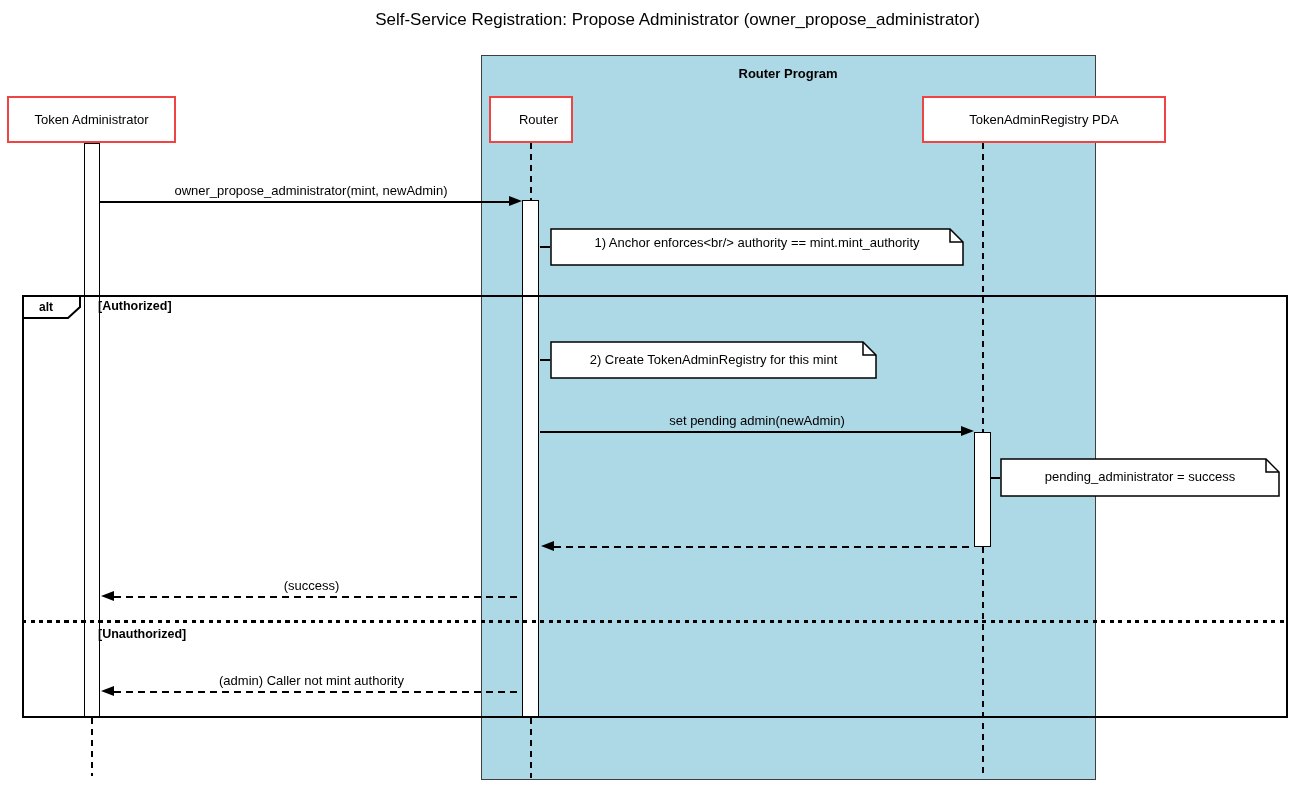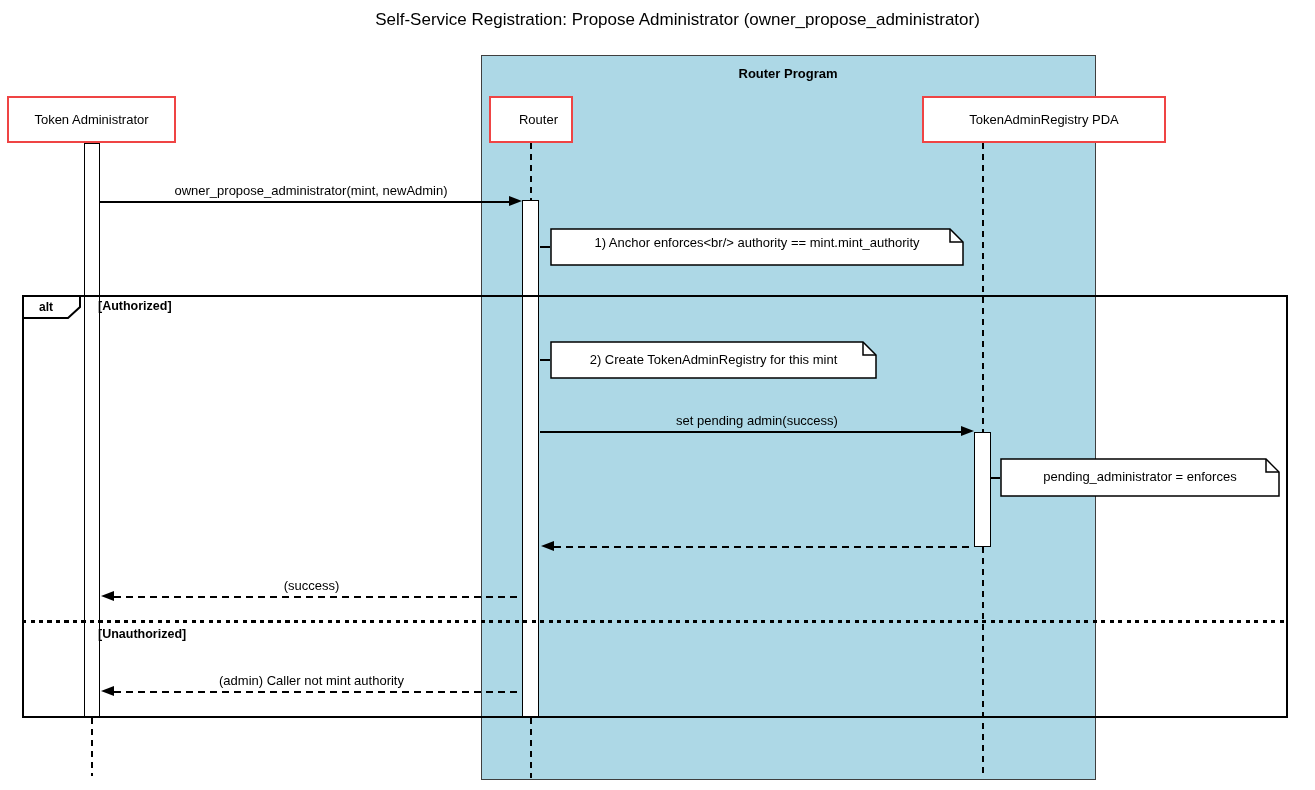--- a/index.html
+++ b/index.html
@@ -123,31 +123,31 @@
 
   <div class="abs connector" style="left:540px;top:359px;width:10px;"></div>
   <div class="abs note" style="left:550px;top:341px;width:327px;height:38px;">
     <svg width="327" height="38" viewBox="0 0 327 38">
       <path d="M1,1 L313,1 L326,14 L326,37 L1,37 Z" fill="#FFFFFF" stroke="#000" stroke-width="1.5"></path>
       <path d="M313,1 L313,14 L326,14" fill="none" stroke="#000" stroke-width="1.5"></path>
     </svg>
     <div class="note-text">2) Create TokenAdminRegistry for this mint</div>
   </div>
 
-  <div class="abs msg-label" style="left:540px;top:413px;width:434px;">set pending admin(success)</div>
+  <div class="abs msg-label" style="left:540px;top:413px;width:434px;">set pending admin(newAdmin)</div>
   <div class="abs msg-line" style="left:540px;top:431px;width:422px;"></div>
   <div class="abs arrow-r" style="left:961px;top:426px;"></div>
 
   <div class="abs connector" style="left:991px;top:477px;width:9px;"></div>
   <div class="abs note" style="left:1000px;top:458px;width:280px;height:39px;">
     <svg width="280" height="39" viewBox="0 0 280 39">
       <path d="M1,1 L266,1 L279,14 L279,38 L1,38 Z" fill="#FFFFFF" stroke="#000" stroke-width="1.5"></path>
       <path d="M266,1 L266,14 L279,14" fill="none" stroke="#000" stroke-width="1.5"></path>
     </svg>
-    <div class="note-text">pending_administrator = enforces</div>
+    <div class="note-text">pending_administrator = success</div>
   </div>
 
   <div class="abs arrow-l" style="left:541px;top:541px;"></div>
   <div class="abs msg-line dashed" style="left:554px;top:546px;width:420px;"></div>
 
   <div class="abs msg-label" style="left:101px;top:578px;width:421px;">(success)</div>
   <div class="abs arrow-l" style="left:101px;top:591px;"></div>
   <div class="abs msg-line dashed" style="left:114px;top:596px;width:408px;"></div>
 
   <div class="abs divider" style="left:22px;top:620px;width:1266px;"></div>

